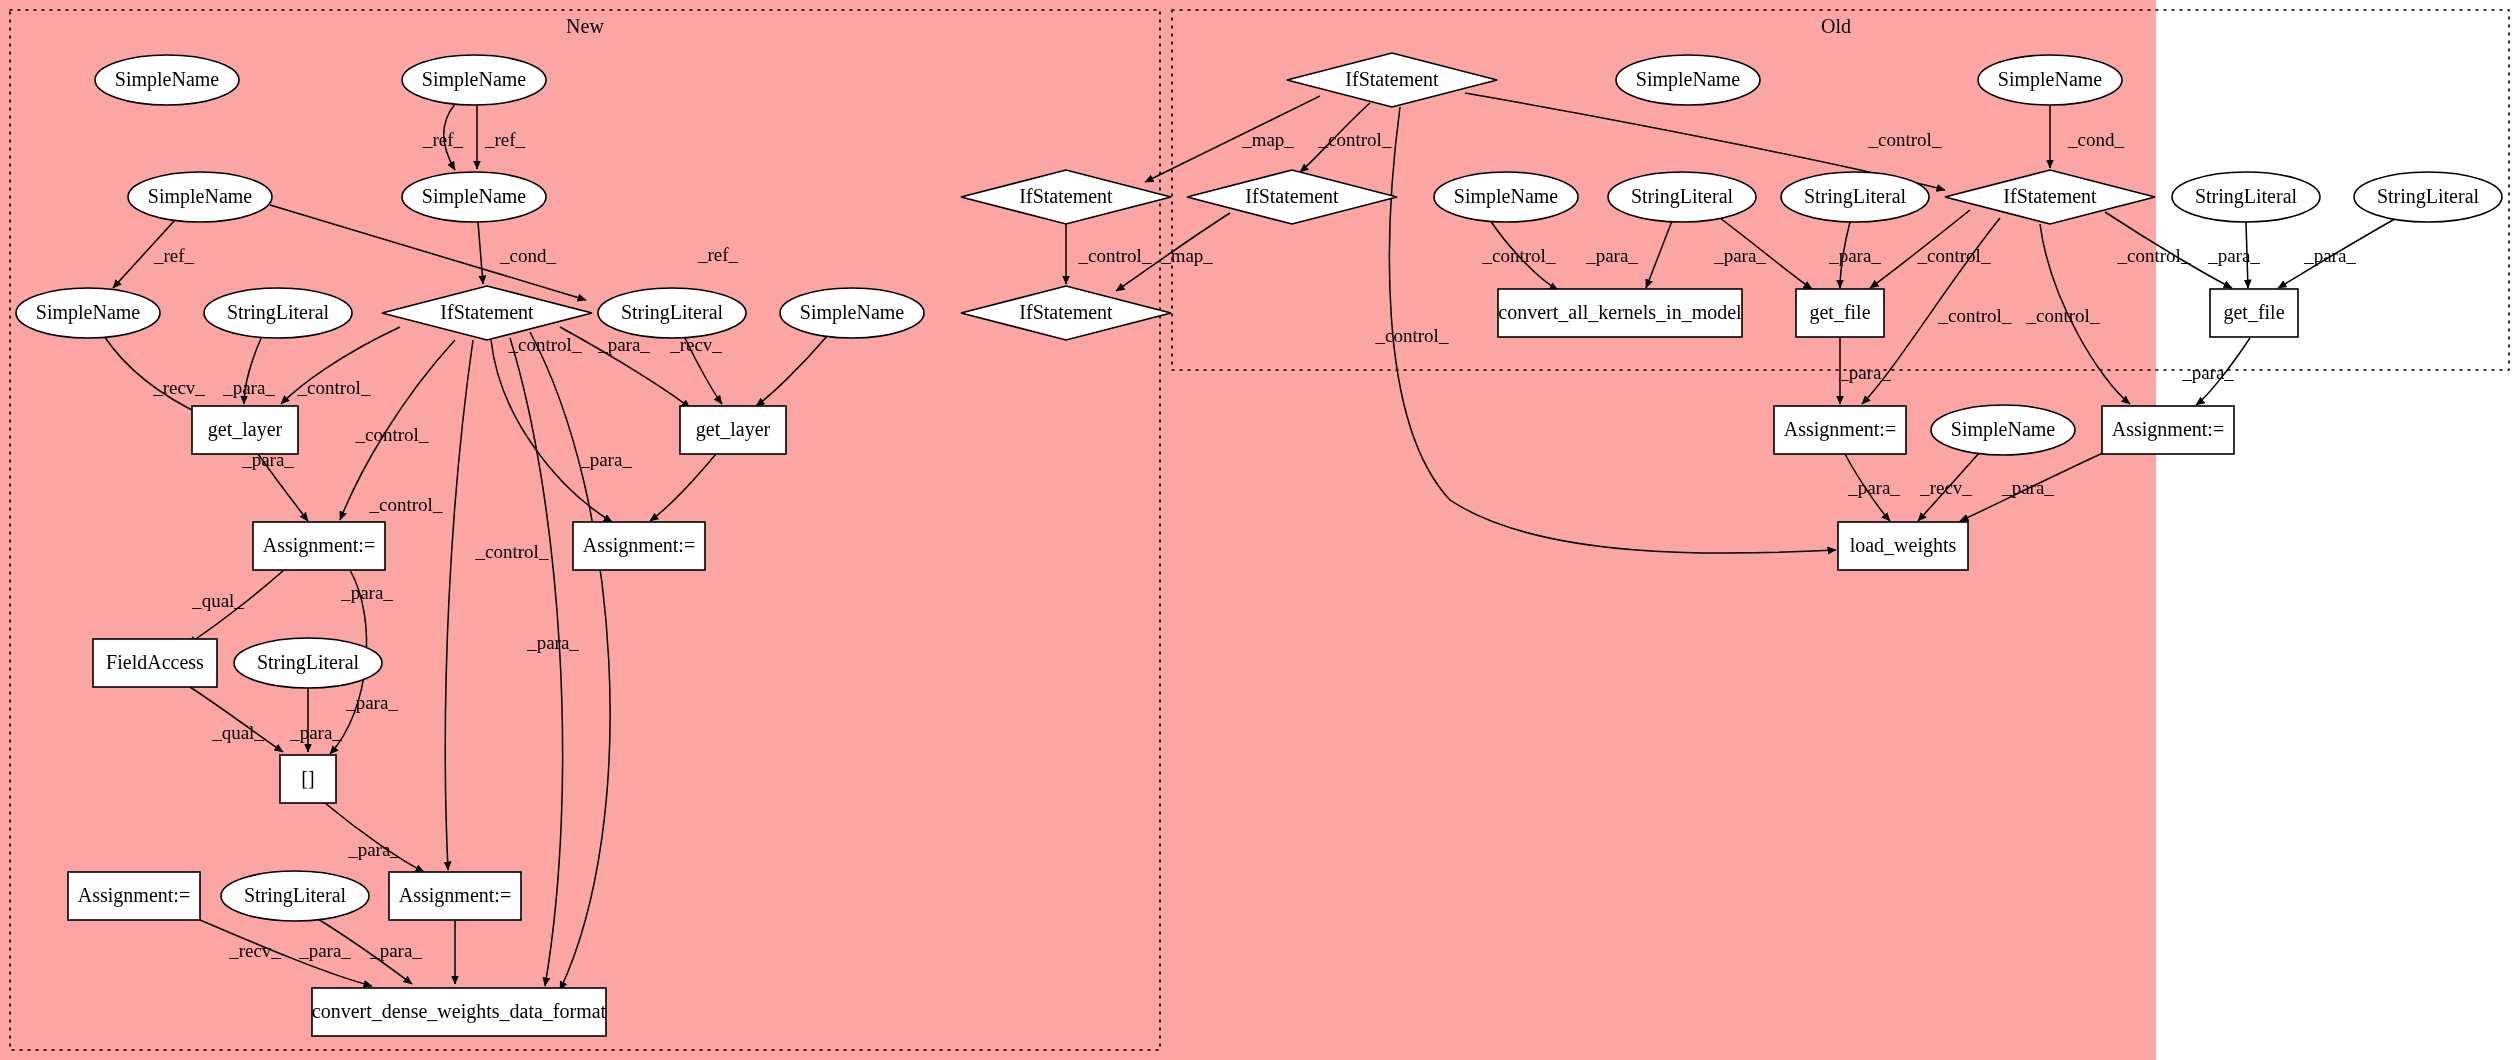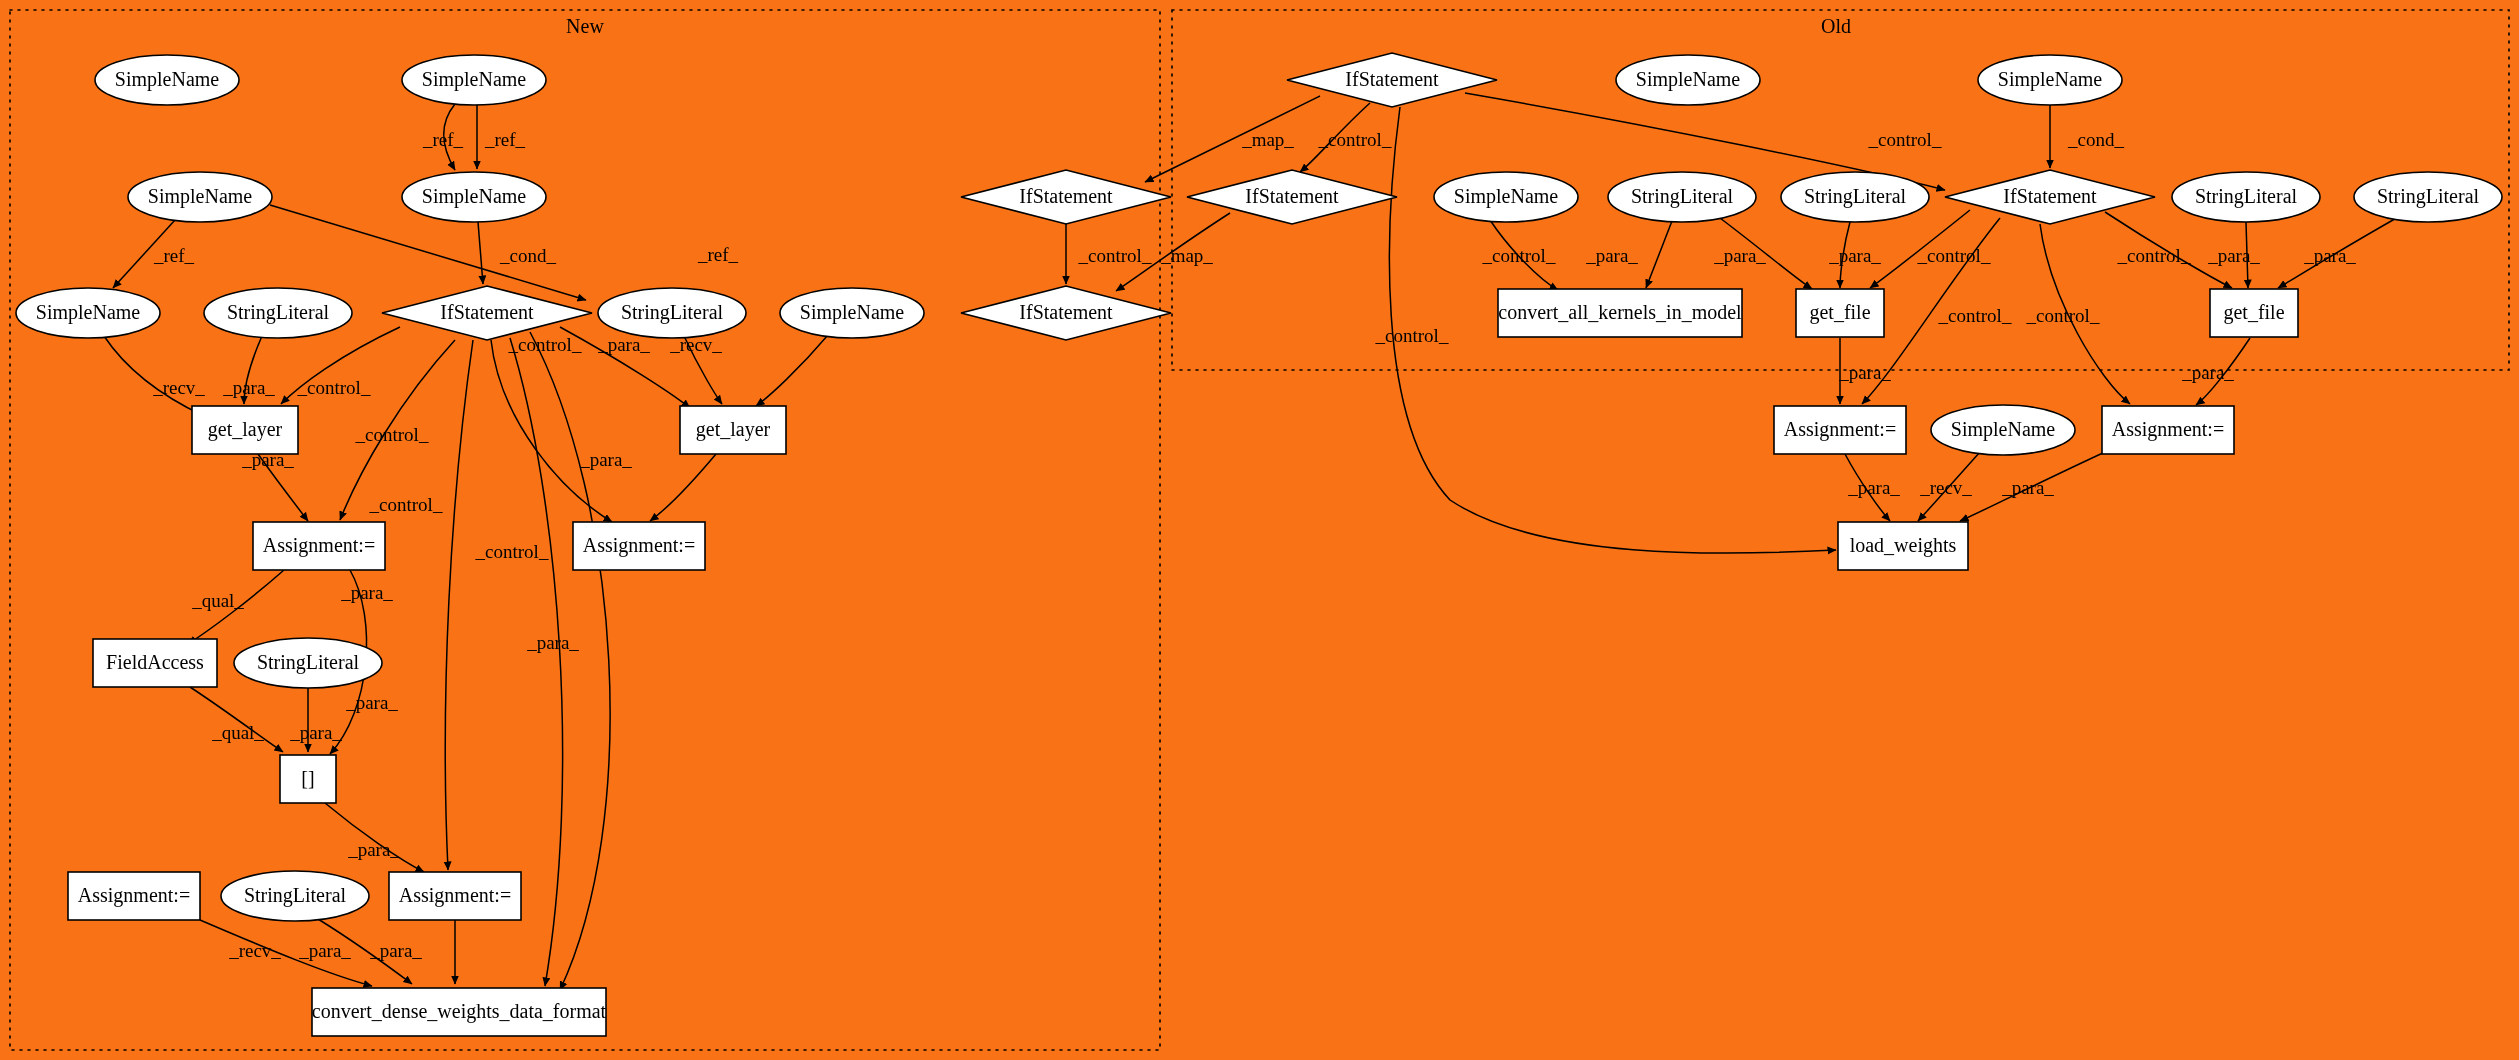--- a/index.html
+++ b/index.html
@@ -2,23 +2,23 @@
 <html><head>
 <meta charset="utf-8">
 <style>
   html, body {
     margin: 0;
     padding: 0;
     background: #ffffff;
   }
   #canvas-wrap {
     position: relative;
-    width: 2519px;
+    width: 2156px;
     height: 1060px;
-    background: #f97316;
+    background: #fca5a5;
     font-family: "Liberation Serif", "DejaVu Serif", serif;
   }
   svg#graph {
     display: block;
     width: 2519px;
     height: 1060px;
   }
   .node-shape {
     fill: #ffffff;
     stroke: #000000;

